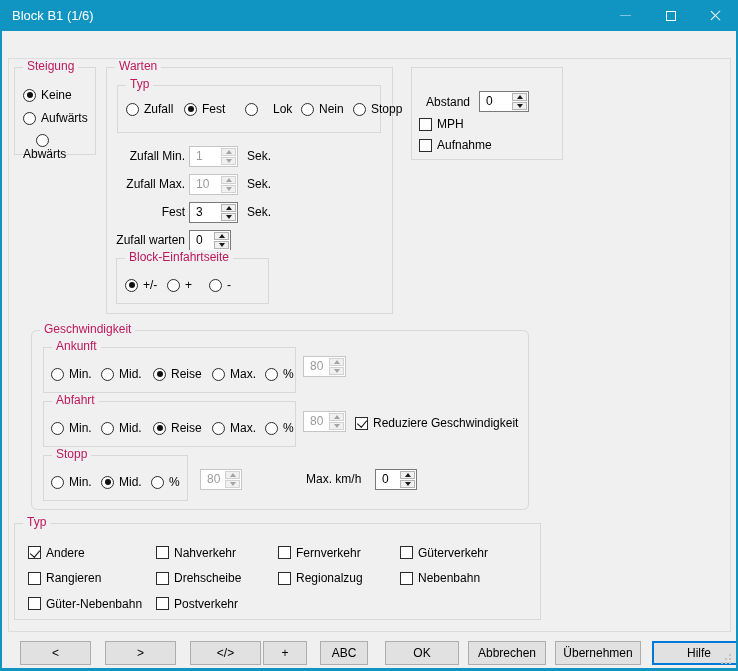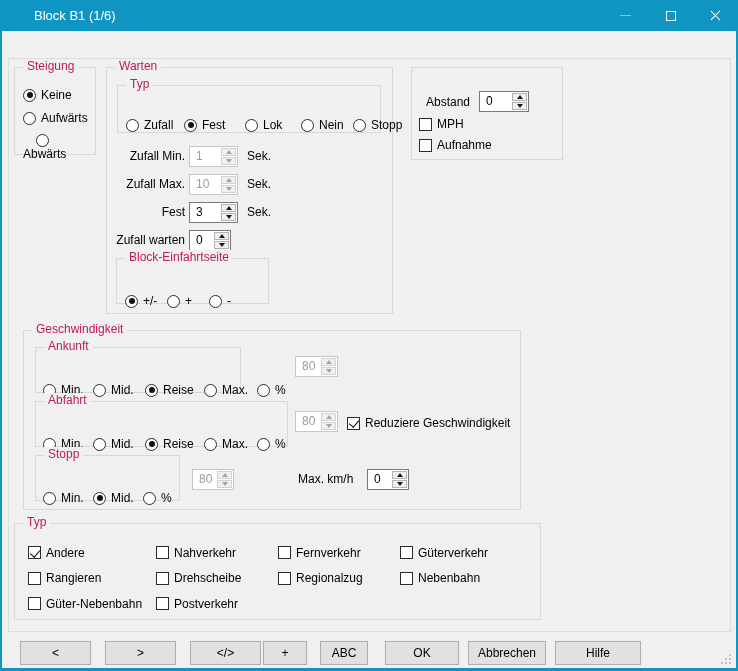--- a/index.html
+++ b/index.html
@@ -10,21 +10,21 @@
   }
   html,body{margin:0;padding:0;background:#fff;}
   .window{
     position:relative;width:738px;height:671px;box-sizing:border-box;
     background:var(--bg);overflow:hidden;
     border-left:2px solid var(--teal);border-right:2px solid var(--teal);border-bottom:3px solid var(--teal);
     font-family:"Liberation Sans","DejaVu Sans",sans-serif;color:#000;
   }
   
   .titlebar{height:31px;margin:0 -2px;background:var(--teal);display:flex;align-items:center;}
-  .title-text{flex:1;color:#fff;font-size:13px;padding-left:12px;white-space:nowrap;margin-left:22px;}
+  .title-text{flex:1;color:#fff;font-size:13px;padding-left:12px;white-space:nowrap;}
   .win-btns{display:flex;height:100%;}
   .wbtn{width:45px;height:100%;display:flex;align-items:center;justify-content:center;}
   .dash{width:11px;height:1px;background:rgba(255,255,255,.45);}
   .sq{width:10px;height:10px;border:1px solid #fff;box-sizing:border-box;}
   .xx{position:relative;width:13px;height:13px;}
   .xx::before,.xx::after{content:"";position:absolute;left:6px;top:0;width:1.4px;height:13px;background:#fff;}
   .xx::before{transform:rotate(45deg);}
   .xx::after{transform:rotate(-45deg);}
   
   .bodyarea{position:relative;height:637px;font-size:12px;}
@@ -38,24 +38,24 @@
   .grp{position:absolute;box-sizing:border-box;border:1px solid var(--grpborder);background:var(--bg);z-index:2;}
   .glabel{position:absolute;top:-9px;left:8px;background:var(--bg);padding:0 4px;font-size:12px;line-height:15px;color:#be185d;white-space:nowrap;}
   
   .radio{display:inline-flex;align-items:center;font-size:12px;white-space:nowrap;}
   .rb{width:13px;height:13px;box-sizing:border-box;border:1px solid #2b2b2b;border-radius:50%;background:#fff;margin-right:5px;position:relative;flex:none;}
   .radio.sel .rb::after{content:"";position:absolute;left:2.5px;top:2.5px;width:6px;height:6px;border-radius:50%;background:#111;}
   .vradios .radio{position:absolute;left:8px;}
   .vradios .radio:nth-child(1){top:20px;}
   .vradios .radio:nth-child(2){top:43px;}
   .vradios .radio:nth-child(3){top:66px;flex-direction:column;}
-  .hradios .radio{position:absolute;margin-top:16px;}
+  .hradios .radio{position:absolute;}
   .typrow .radio:nth-child(1){left:8px;top:16px;}
   .typrow .radio:nth-child(2){left:66px;top:16px;}
-  .typrow .radio:nth-child(3){left:127px;top:16px;}
+  .typrow .radio:nth-child(3){left:127px;top:16px;gap:10px;}
   .typrow .radio:nth-child(4){left:183px;top:16px;}
   .typrow .radio:nth-child(5){left:235px;top:16px;}
   .einrow .radio:nth-child(1){left:8px;top:19px;}
   .einrow .radio:nth-child(2){left:50px;top:19px;}
   .einrow .radio:nth-child(3){left:92px;top:19px;}
   .speedrow .radio:nth-child(1){left:7px;top:19px;}
   .speedrow .radio:nth-child(2){left:57px;top:19px;}
   .speedrow .radio:nth-child(3){left:109px;top:19px;}
   .speedrow .radio:nth-child(4){left:168px;top:19px;}
   .speedrow .radio:nth-child(5){left:221px;top:19px;}
@@ -257,24 +257,24 @@
             <span class="cb"></span>
             <span>MPH</span>
           </span>
           <span class="check">
             <span class="cb"></span>
             <span>Aufnahme</span>
           </span>
         </div>
     </div>
 
-    <div class="grp" style="left:21px;top:299px;width:498px;height:180px;">
+    <div class="grp" style="left:29px;top:299px;width:498px;height:180px;border-radius:6px;">
       <span class="glabel">Geschwindigkeit</span>
 
-      <div class="grp" style="left:11px;top:16px;width:206px;height:46px;text-align:right;">
+      <div class="grp" style="left:11px;top:16px;width:253px;height:46px;text-align:right;">
         <span class="glabel">Ankunft</span>
         <div class="hradios speedrow">
             <span class="radio">
               <span class="rb"></span>
               <span class="rtext">Min.</span>
             </span>
             <span class="radio">
               <span class="rb"></span>
               <span class="rtext">Mid.</span>
             </span>
@@ -420,20 +420,21 @@
     </div>
 
     <div class="footer">
         <button class="fbtn">&lt;</button>
         <button class="fbtn">&gt;</button>
         <button class="fbtn">&lt;/&gt;</button>
         <button class="fbtn">+</button>
         <button class="fbtn">ABC</button>
         <button class="fbtn">OK</button>
         <button class="fbtn">Abbrechen</button>
+        <button class="fbtn">Übernehmen</button>
         <button class="fbtn focused">Hilfe</button>
       </div>
 
     <div class="grip">
         <span></span>
       </div>
   </div>
 </div>
 
 </body></html>

